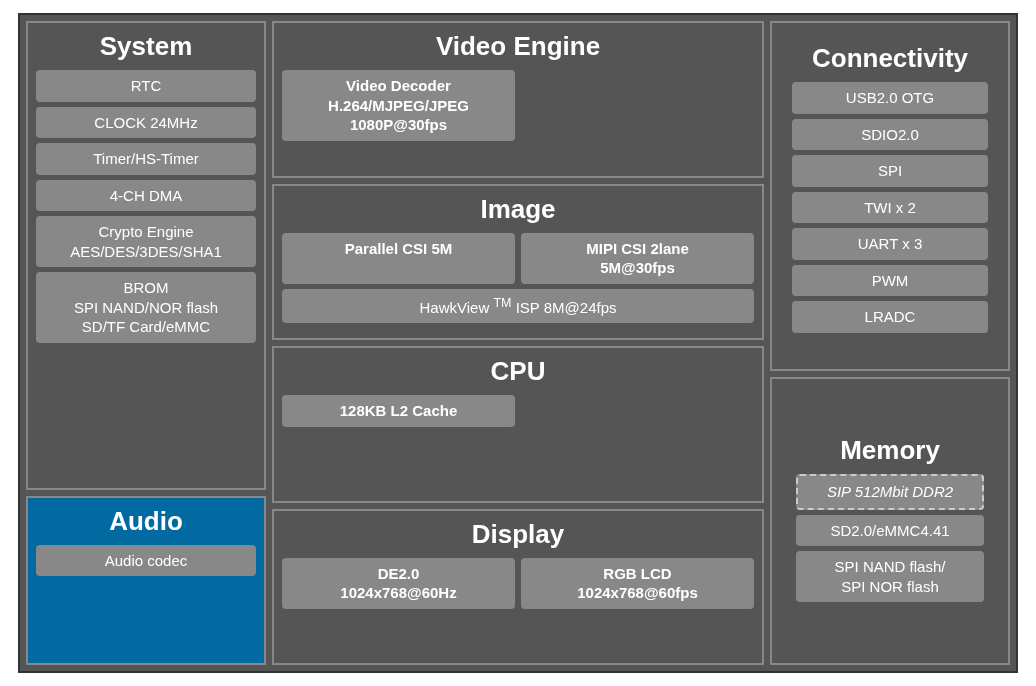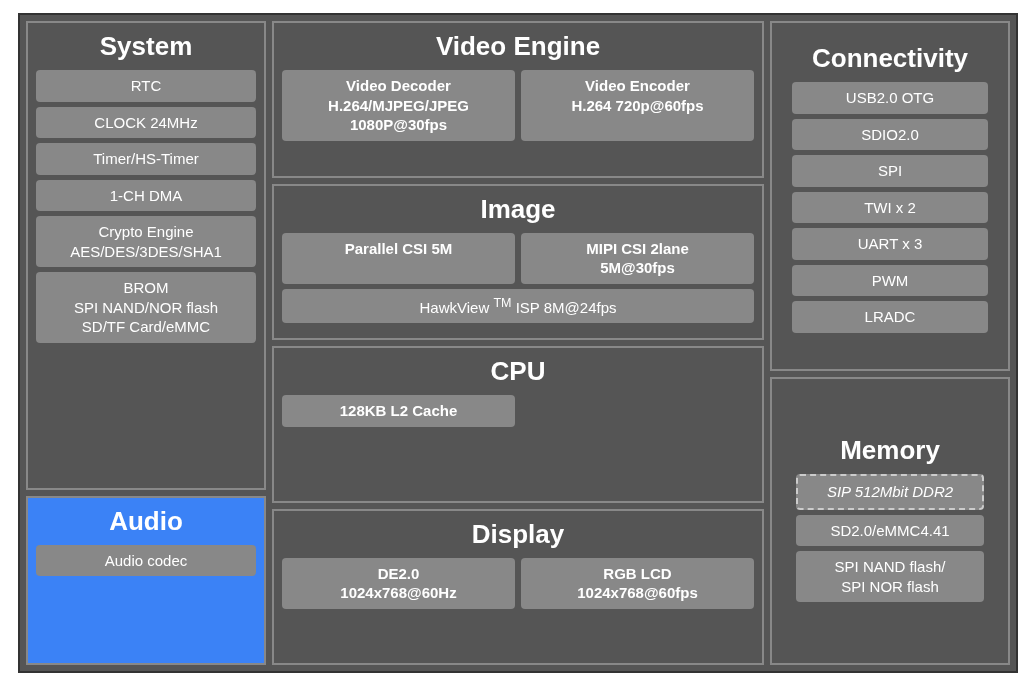--- a/index.html
+++ b/index.html
@@ -106,57 +106,56 @@
     .left-top {
       background: #555;
       border: 2px solid #888;
       padding: 8px;
       display: flex;
       flex-direction: column;
       align-items: center;
       flex: 3;
     }
     .left-bottom {
-      background: #3b82f6;
+      background: #0369a1;
       border: 2px solid #888;
       padding: 8px;
       display: flex;
       flex-direction: column;
       align-items: center;
       flex: 1;
     }
   </style>
 </head>
 <body>
 
 <div class="diagram">
 
   <div class="left-col">
     <div class="left-top">
       <div class="section-title">System</div>
       <div class="chip">RTC</div>
       <div class="chip">CLOCK 24MHz</div>
       <div class="chip">Timer/HS-Timer</div>
-      <div class="chip">1-CH DMA</div>
+      <div class="chip">4-CH DMA</div>
       <div class="chip">Crypto Engine<br>AES/DES/3DES/SHA1</div>
       <div class="chip">BROM<br>SPI NAND/NOR flash<br>SD/TF Card/eMMC</div>
     </div>
     <div class="left-bottom">
       <div class="section-title">Audio</div>
       <div class="chip">Audio codec</div>
     </div>
   </div>
 
   <div class="middle-col">
 
     <div class="middle-sub">
       <div class="section-title">Video Engine</div>
       <div class="two-col">
         <div class="chip">Video Decoder<br>H.264/MJPEG/JPEG<br>1080P@30fps</div>
-        <div class="chip">Video Encoder<br>H.264 720p@60fps</div>
       </div>
     </div>
 
     <div class="middle-sub">
       <div class="section-title">Image</div>
       <div class="two-col">
         <div class="chip">Parallel CSI 5M</div>
         <div class="chip">MIPI CSI 2lane<br>5M@30fps</div>
       </div>
       <div class="chip">HawkView <sup>TM</sup> ISP 8M@24fps</div>

